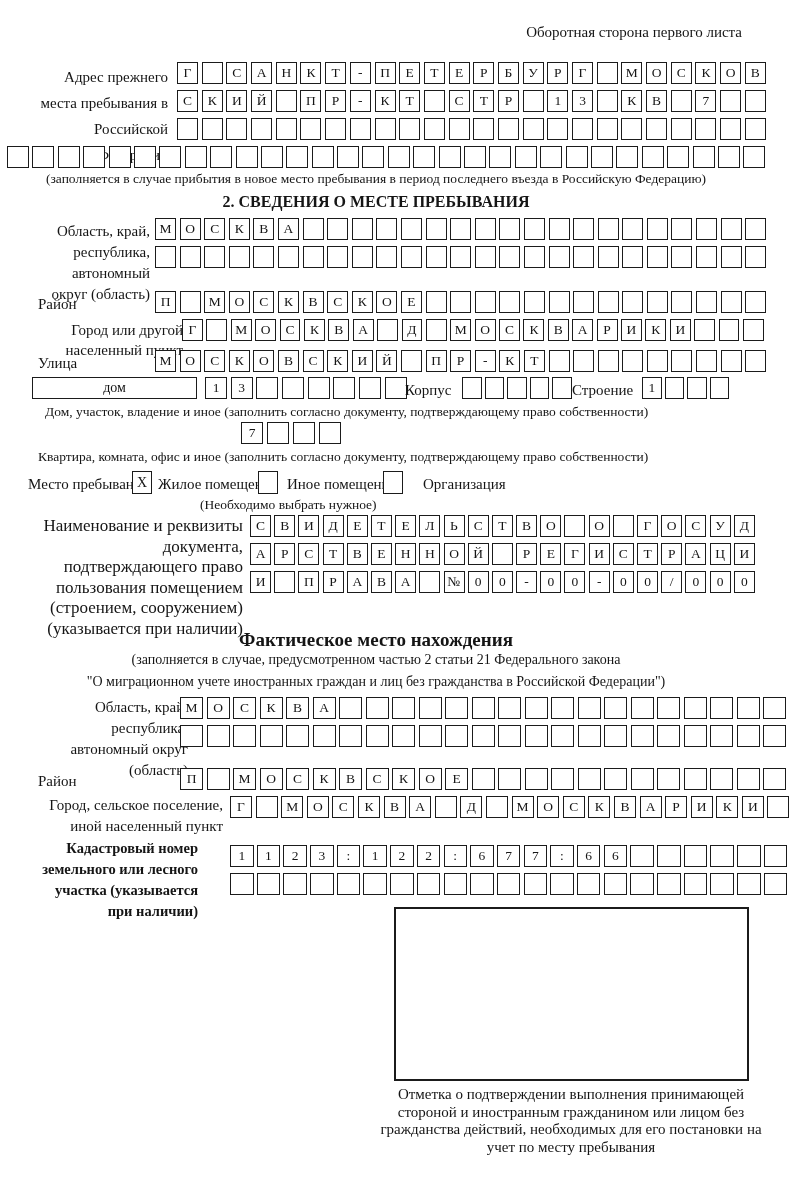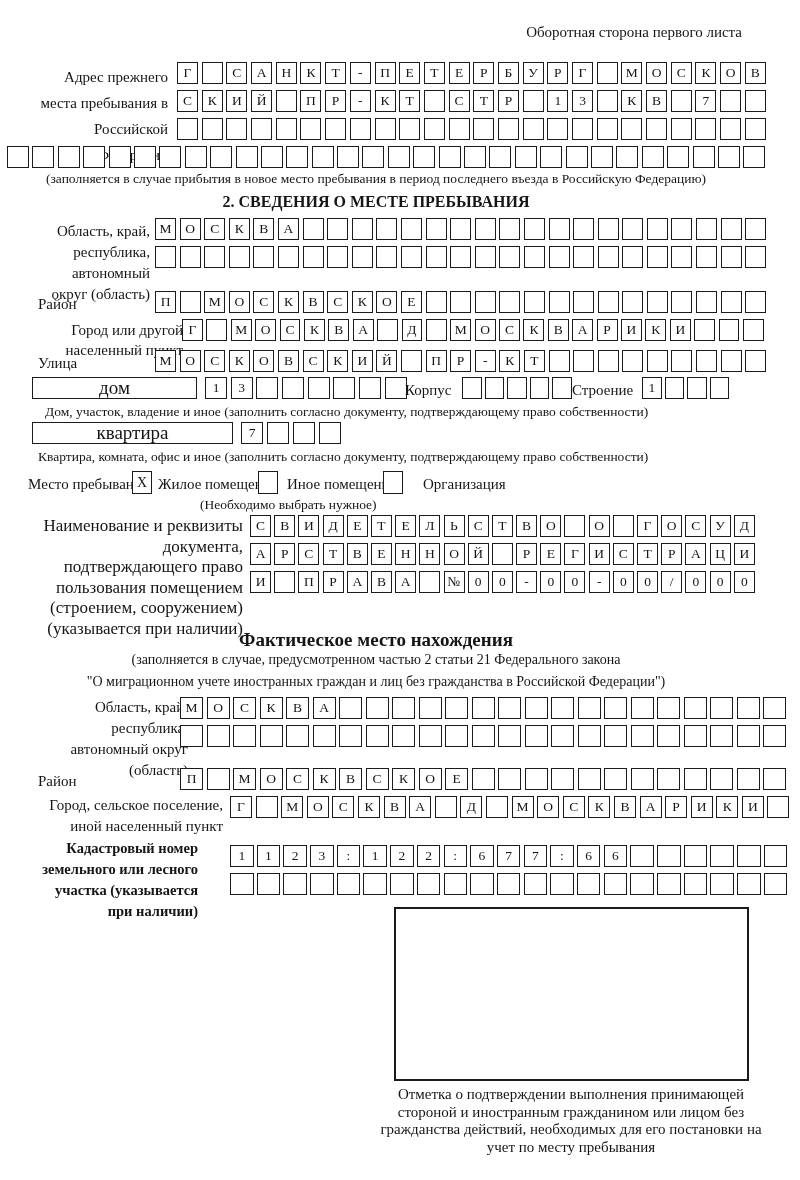--- a/index.html
+++ b/index.html
@@ -15,21 +15,21 @@
   .bold{font-weight:bold;}
   .grid{display:flex;gap:var(--gap,3.5px);}
   .cell{
     width:var(--cw,21px);height:22px;flex:0 0 var(--cw,21px);
     border:1.6px solid #1b1b1b;box-sizing:border-box;
     display:flex;align-items:center;justify-content:center;
     font-size:13.5px;background:#fff;
   }
   .wbox{
     height:22px;border:1.8px solid #1b1b1b;box-sizing:border-box;
-    display:flex;align-items:center;justify-content:center;font-size:19px;background:#fff;
+    display:flex;align-items:center;justify-content:center;font-size:14px;background:#fff;
   }
   .cbox{
     width:20px;height:23px;border:1.7px solid #1b1b1b;box-sizing:border-box;
     display:flex;align-items:center;justify-content:center;font-size:14px;background:#fff;
   }
   .stamp{border:2px solid #1b1b1b;box-sizing:border-box;background:#fff;}
 </style>
 </head>
 <body>
 
@@ -315,21 +315,20 @@
     </div>
   <div class="abs lbl" style="left:572px;top:380px;">Строение</div>
   <div class="abs grid" style="left:642px;top:377px;--cw:19.5px;--gap:3px;">
       <span class="cell">1</span>
       <span class="cell"></span>
       <span class="cell"></span>
       <span class="cell"></span>
     </div>
   <div class="abs small" style="left:38px;top:404px;margin-left:7px;">Дом, участок, владение и иное (заполнить согласно документу, подтверждающему право собственности)</div>
 
-  <div class="abs wbox" style="left:32px;top:422px;width:201px;">квартира</div>
   <div class="abs grid" style="left:241px;top:422px;--cw:22px;--gap:4px;">
       <span class="cell">7</span>
       <span class="cell"></span>
       <span class="cell"></span>
       <span class="cell"></span>
     </div>
   <div class="abs small" style="left:38px;top:449px;">Квартира, комната, офис и иное (заполнить согласно документу, подтверждающему право собственности)</div>
 
   <div class="abs lbl" style="left:28px;top:474px;">Место пребывания:</div>
   <div class="abs cbox" style="left:132px;top:471px;">X</div>

